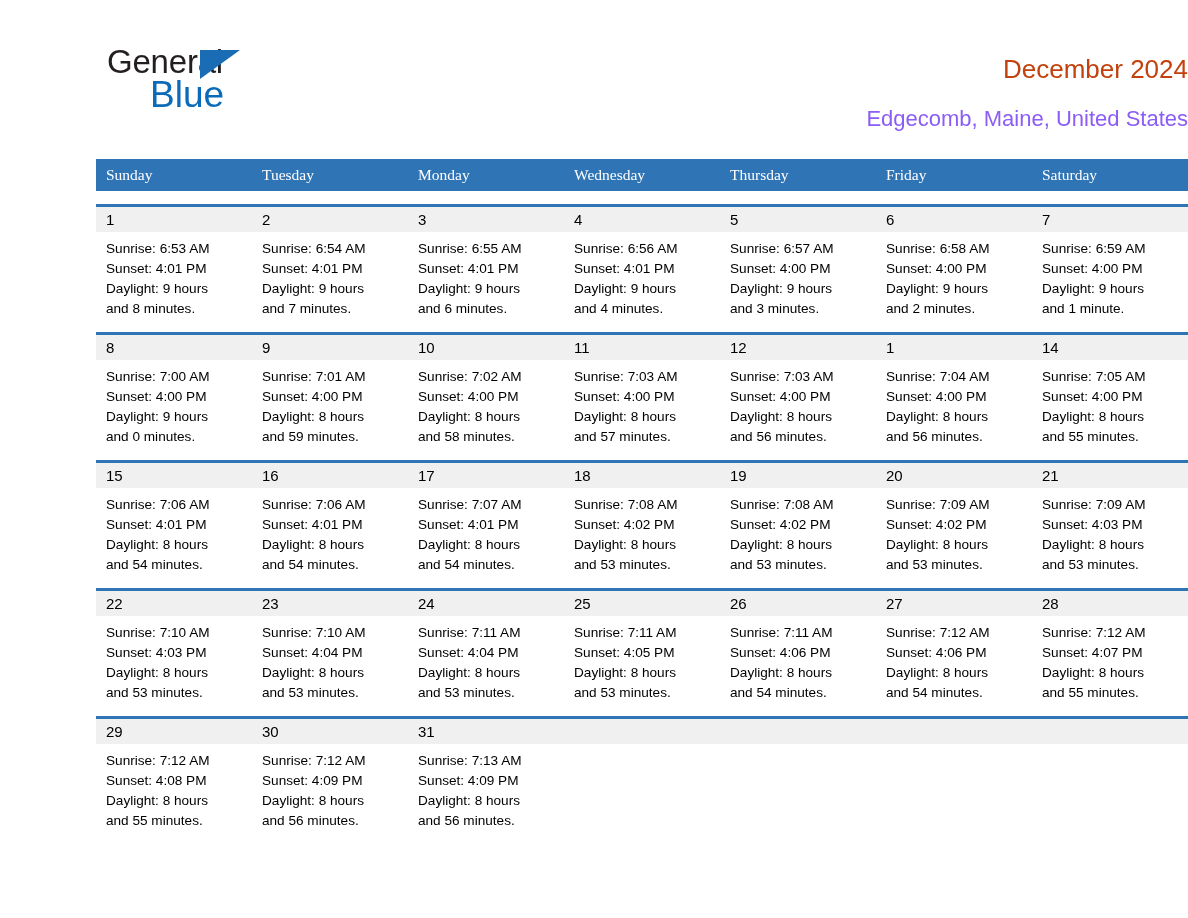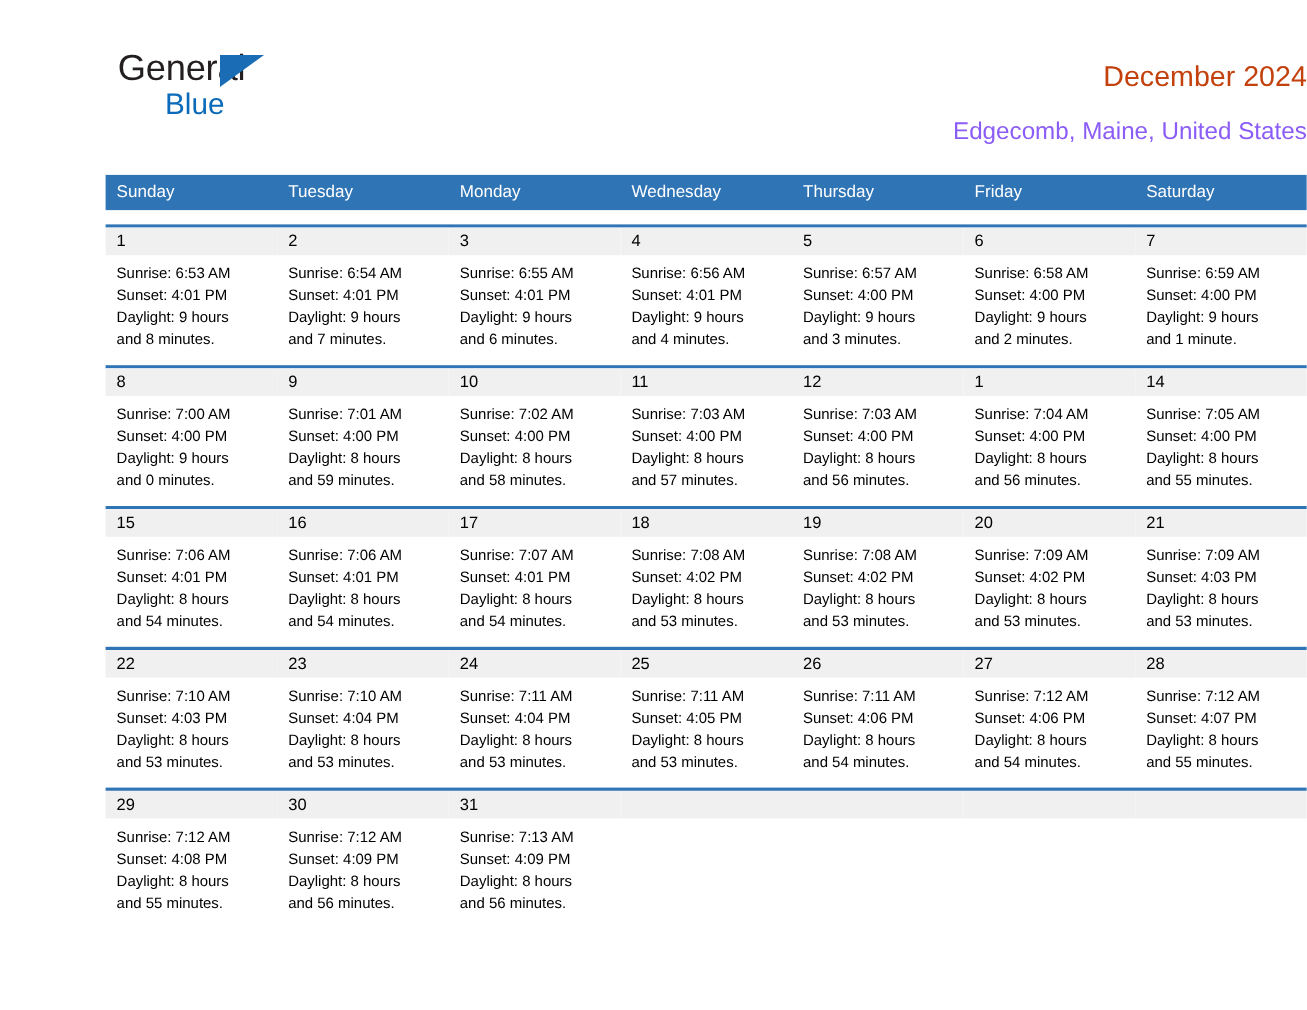--- a/index.html
+++ b/index.html
@@ -53,21 +53,21 @@
     top: 8px;
     width: 0;
     height: 0;
     border-left: 40px solid #1a6db5;
     border-bottom: 29px solid transparent;
   }
   .logo-blue {
     position: absolute;
     left: 54px;
     top: 33px;
-    font-size: 27px;
+    font-size: 37px;
     color: #0b6bb8;
     line-height: 40px;
     font-weight: 400;
   }
   .title-block {
     text-align: right;
     padding-top: 2px;
   }
   .cal-title {
     font-size: 26px;
@@ -88,20 +88,21 @@
   
   .calendar {
     margin-top: 17px;
     width: 1092px;
   }
   .weekday-row {
     display: grid;
     grid-template-columns: repeat(7, 1fr);
     background: #2f74b5;
     height: 32px;
+    font-family: Liberation Serif, serif;
   }
   .weekday {
     color: #ffffff;
     font-size: 15.5px;
     line-height: 32px;
     padding-left: 10px;
     white-space: nowrap;
     overflow: hidden;
   }
 

